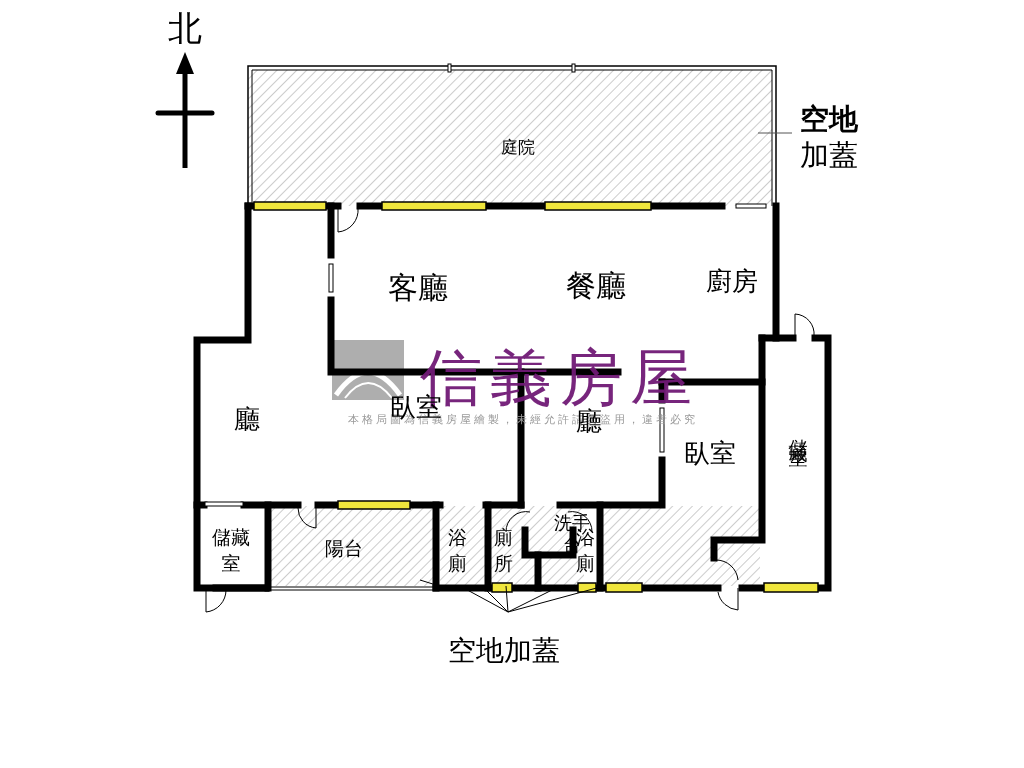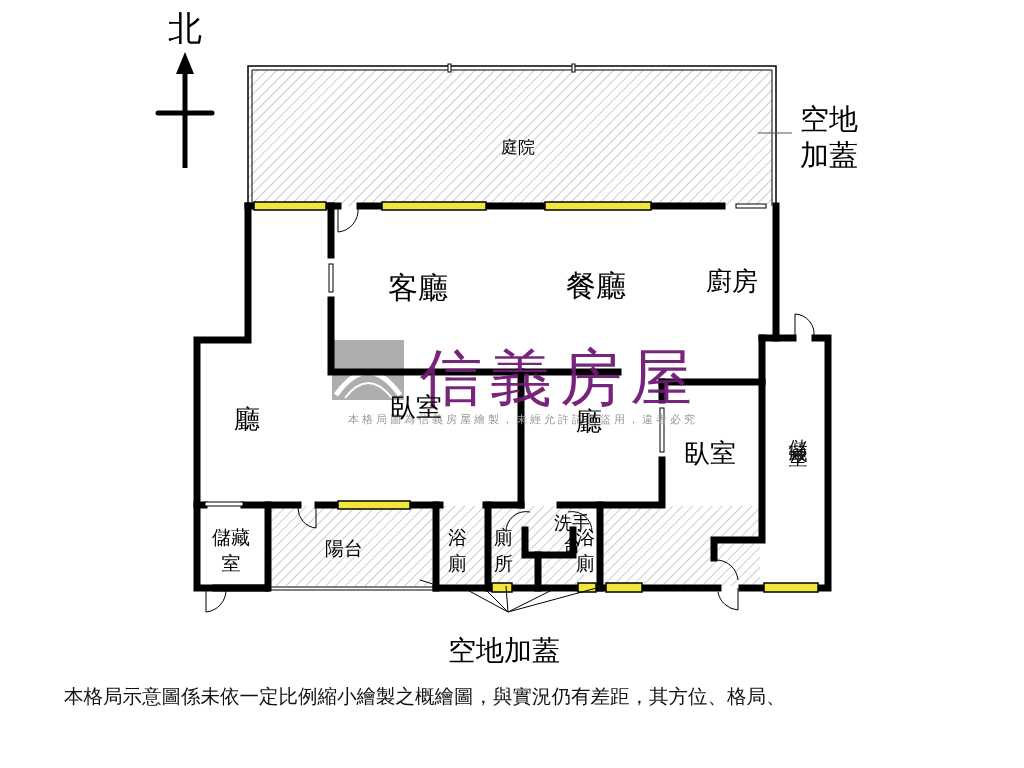--- a/index.html
+++ b/index.html
@@ -129,21 +129,21 @@
     <line x1="508" y1="612" x2="604" y2="586"></line>
     <line x1="420" y1="580" x2="436" y2="585"></line>
   </g>
 </svg>
 
 <div class="wm-main">信義房屋</div>
 <div class="wm-sub">本格局圖為信義房屋繪製，未經允許請勿盜用，違者必究</div>
 
 <div class="lbl" style="left:168px; top:6px; font-size:34px;">北</div>
 <div class="lbl room-sm" style="left:490px; top:136px; font-size:17px;margin-left:11px;">庭院</div>
-<div class="lbl" style="left:800px; top:100px; font-size:29px;">空地</div>
+<div class="lbl" style="left:800px; top:100px; font-size:29px;font-weight:bold;">空地</div>
 <div class="lbl" style="left:800px; top:136px; font-size:29px;">加蓋</div>
 
 <div class="lbl room-big" style="left:388px; top:268px;">客廳</div>
 <div class="lbl room-big" style="left:566px; top:266px;">餐廳</div>
 <div class="lbl room-mid" style="left:706px; top:264px;">廚房</div>
 <div class="lbl room-mid" style="left:234px; top:402px;">廳</div>
 <div class="lbl room-mid" style="left:390px; top:390px;">臥室</div>
 <div class="lbl room-mid" style="left:576px; top:404px;">廳</div>
 <div class="lbl room-mid" style="left:684px; top:436px;">臥室</div>
 <div class="lbl room-sm vert" style="left:786px; top:424px;">儲藏室</div>
@@ -151,14 +151,13 @@
 <div class="lbl room-sm" style="left:208px; top:524px; width:46px; white-space:normal; line-height:26px; text-align:center;">儲藏室</div>
 <div class="lbl room-sm" style="left:325px; top:536px;">陽台</div>
 <div class="lbl room-sm" style="left:448px; top:524px; width:24px; white-space:normal; line-height:26px;">浴廁</div>
 <div class="lbl room-sm" style="left:494px; top:524px; width:24px; white-space:normal; line-height:26px;">廁所</div>
 <div class="lbl room-sm" style="left:550px; top:512px; width:44px; white-space:normal; line-height:22px; text-align:center; font-size:18px;">洗手台</div>
 <div class="lbl room-sm" style="left:576px; top:524px; width:24px; white-space:normal; line-height:26px;">浴廁</div>
 
 <div class="lbl" style="left:448px; top:612px; font-size:28px;margin-top:20px;">空地加蓋</div>
 
 <div id="disclaimer">
-  <div>本格局示意圖係未依一定比例縮小繪製之概繪圖，與實況仍有差距，其方位、格局、</div>
 </div>
 
 </body></html>

